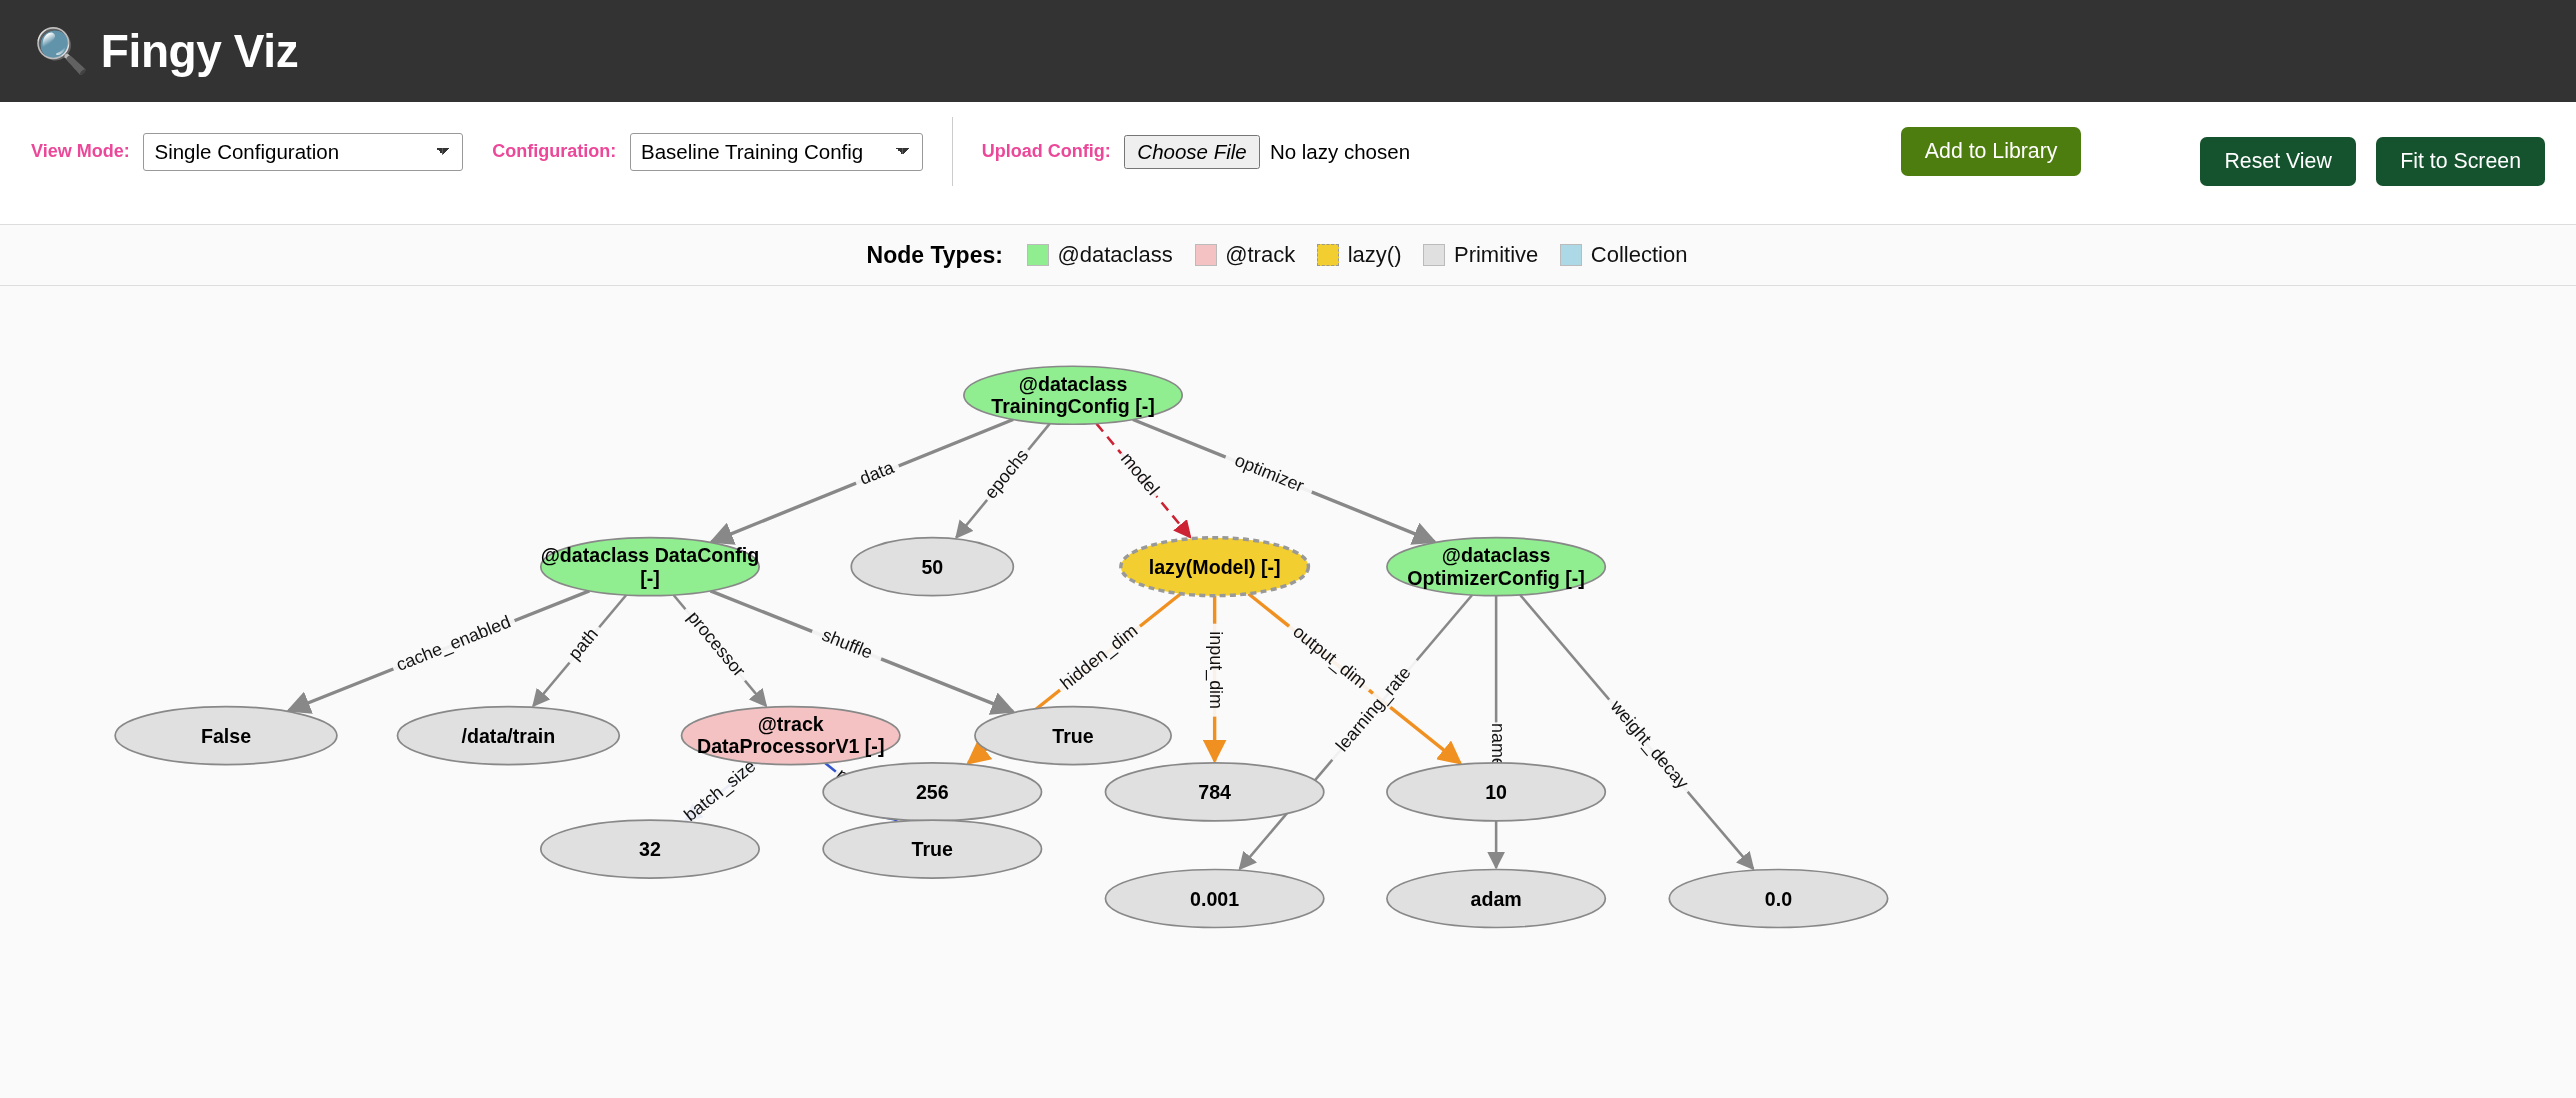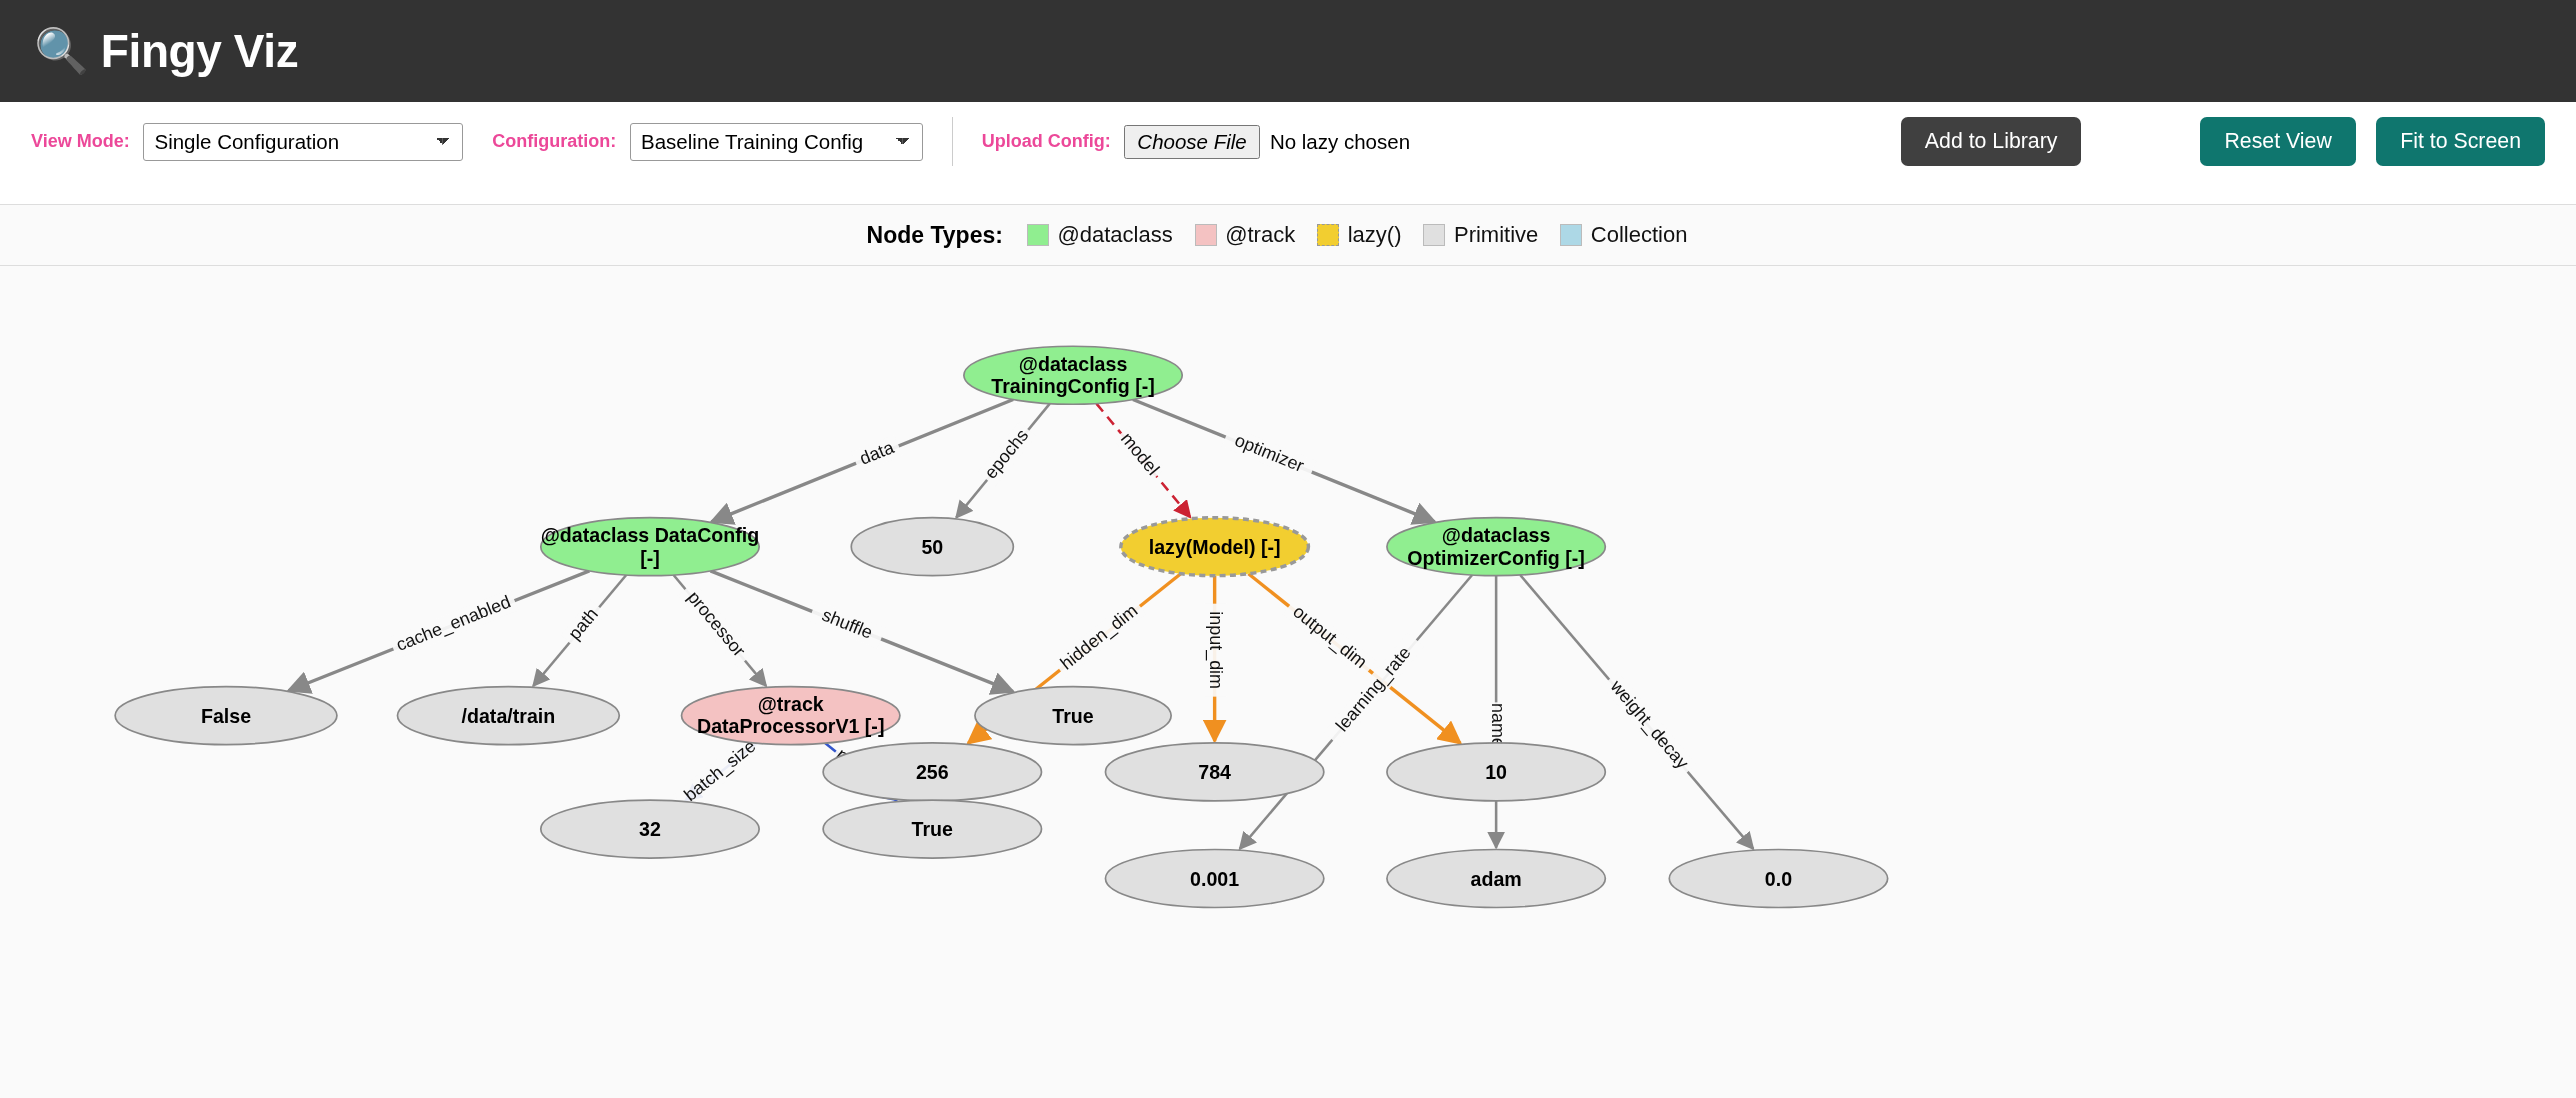--- a/index.html
+++ b/index.html
@@ -104,22 +104,22 @@
   .btn {
     font-family: "Liberation Sans", sans-serif;
     font-size: 21.3px;
     color: #ffffff;
     border: none;
     border-radius: 6.8px;
     padding: 12px 24px;
     cursor: pointer;
     white-space: nowrap;
   }
-  .btn-green { background: #0f766e; }
-  .btn-disabled { background: #404040; color: #ffffff; cursor: default; }
+  .btn-green { background: #14532d; margin-top: 20px; }
+  .btn-disabled { background: #4d7c0f; color: #ffffff; cursor: default; }
   #add-to-library-button { margin-right: 119px; }
   #reset-view-button { margin-right: 20.5px; }
 
   .toolbar-row.row2 .btn { margin-right: 19px; }
   #status-message {
     font-size: 24px;
     color: #222;
     margin-left: 19px;
     white-space: nowrap;
   }

